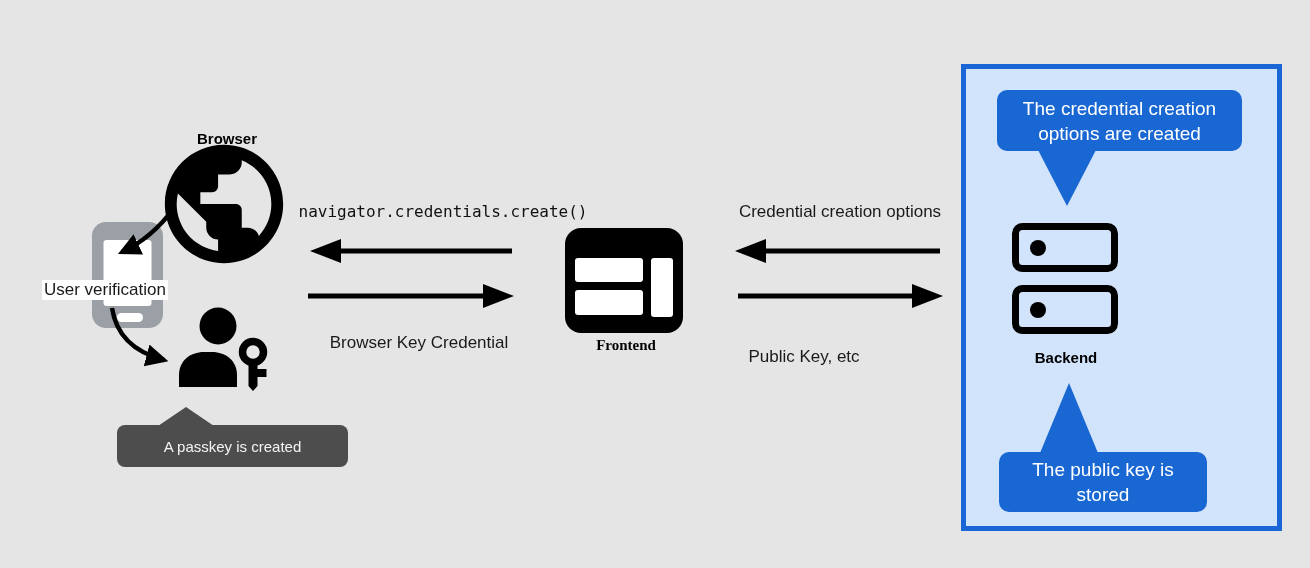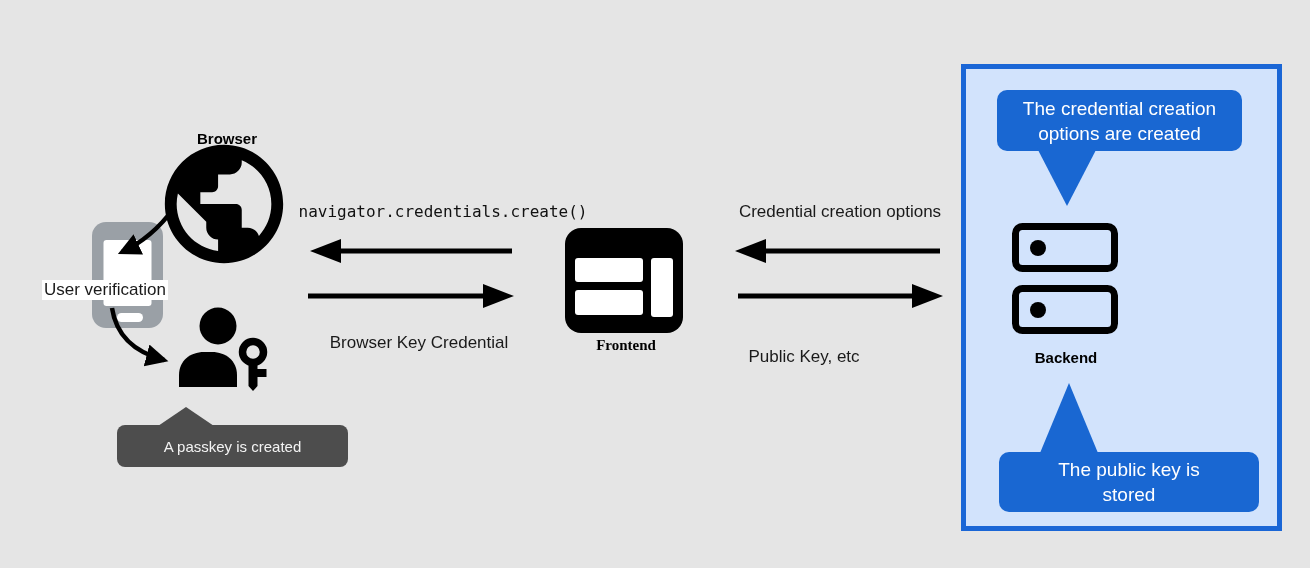--- a/index.html
+++ b/index.html
@@ -36,21 +36,21 @@
 <body>
 
 <div id="stage">
 
   <div id="panel"></div>
 
   <div class="bubble" style="left:997px;top:90px;width:245px;height:61px;">The credential creation
 options are created</div>
   <div class="tri" id="ptr-options"></div>
 
-  <div class="bubble" style="left:999px;top:452px;width:260px;height:60px;text-align:center;">The public key is
+  <div class="bubble" style="left:999px;top:452px;width:208px;height:60px;text-align:center;">The public key is
 stored</div>
   <div class="tri" id="ptr-stored"></div>
 
   <div class="tri" id="ptr-passkey"></div>
   <div id="tooltip-passkey">A passkey is created</div>
 
   <svg id="flow-svg" width="1310" height="568" viewBox="0 0 1310 568">
     <defs>
       <marker id="ah" markerWidth="6" markerHeight="6" refX="4" refY="2.5" orient="auto">
         <path d="M0,0 L5,2.5 L0,5 z" fill="#000"></path>

